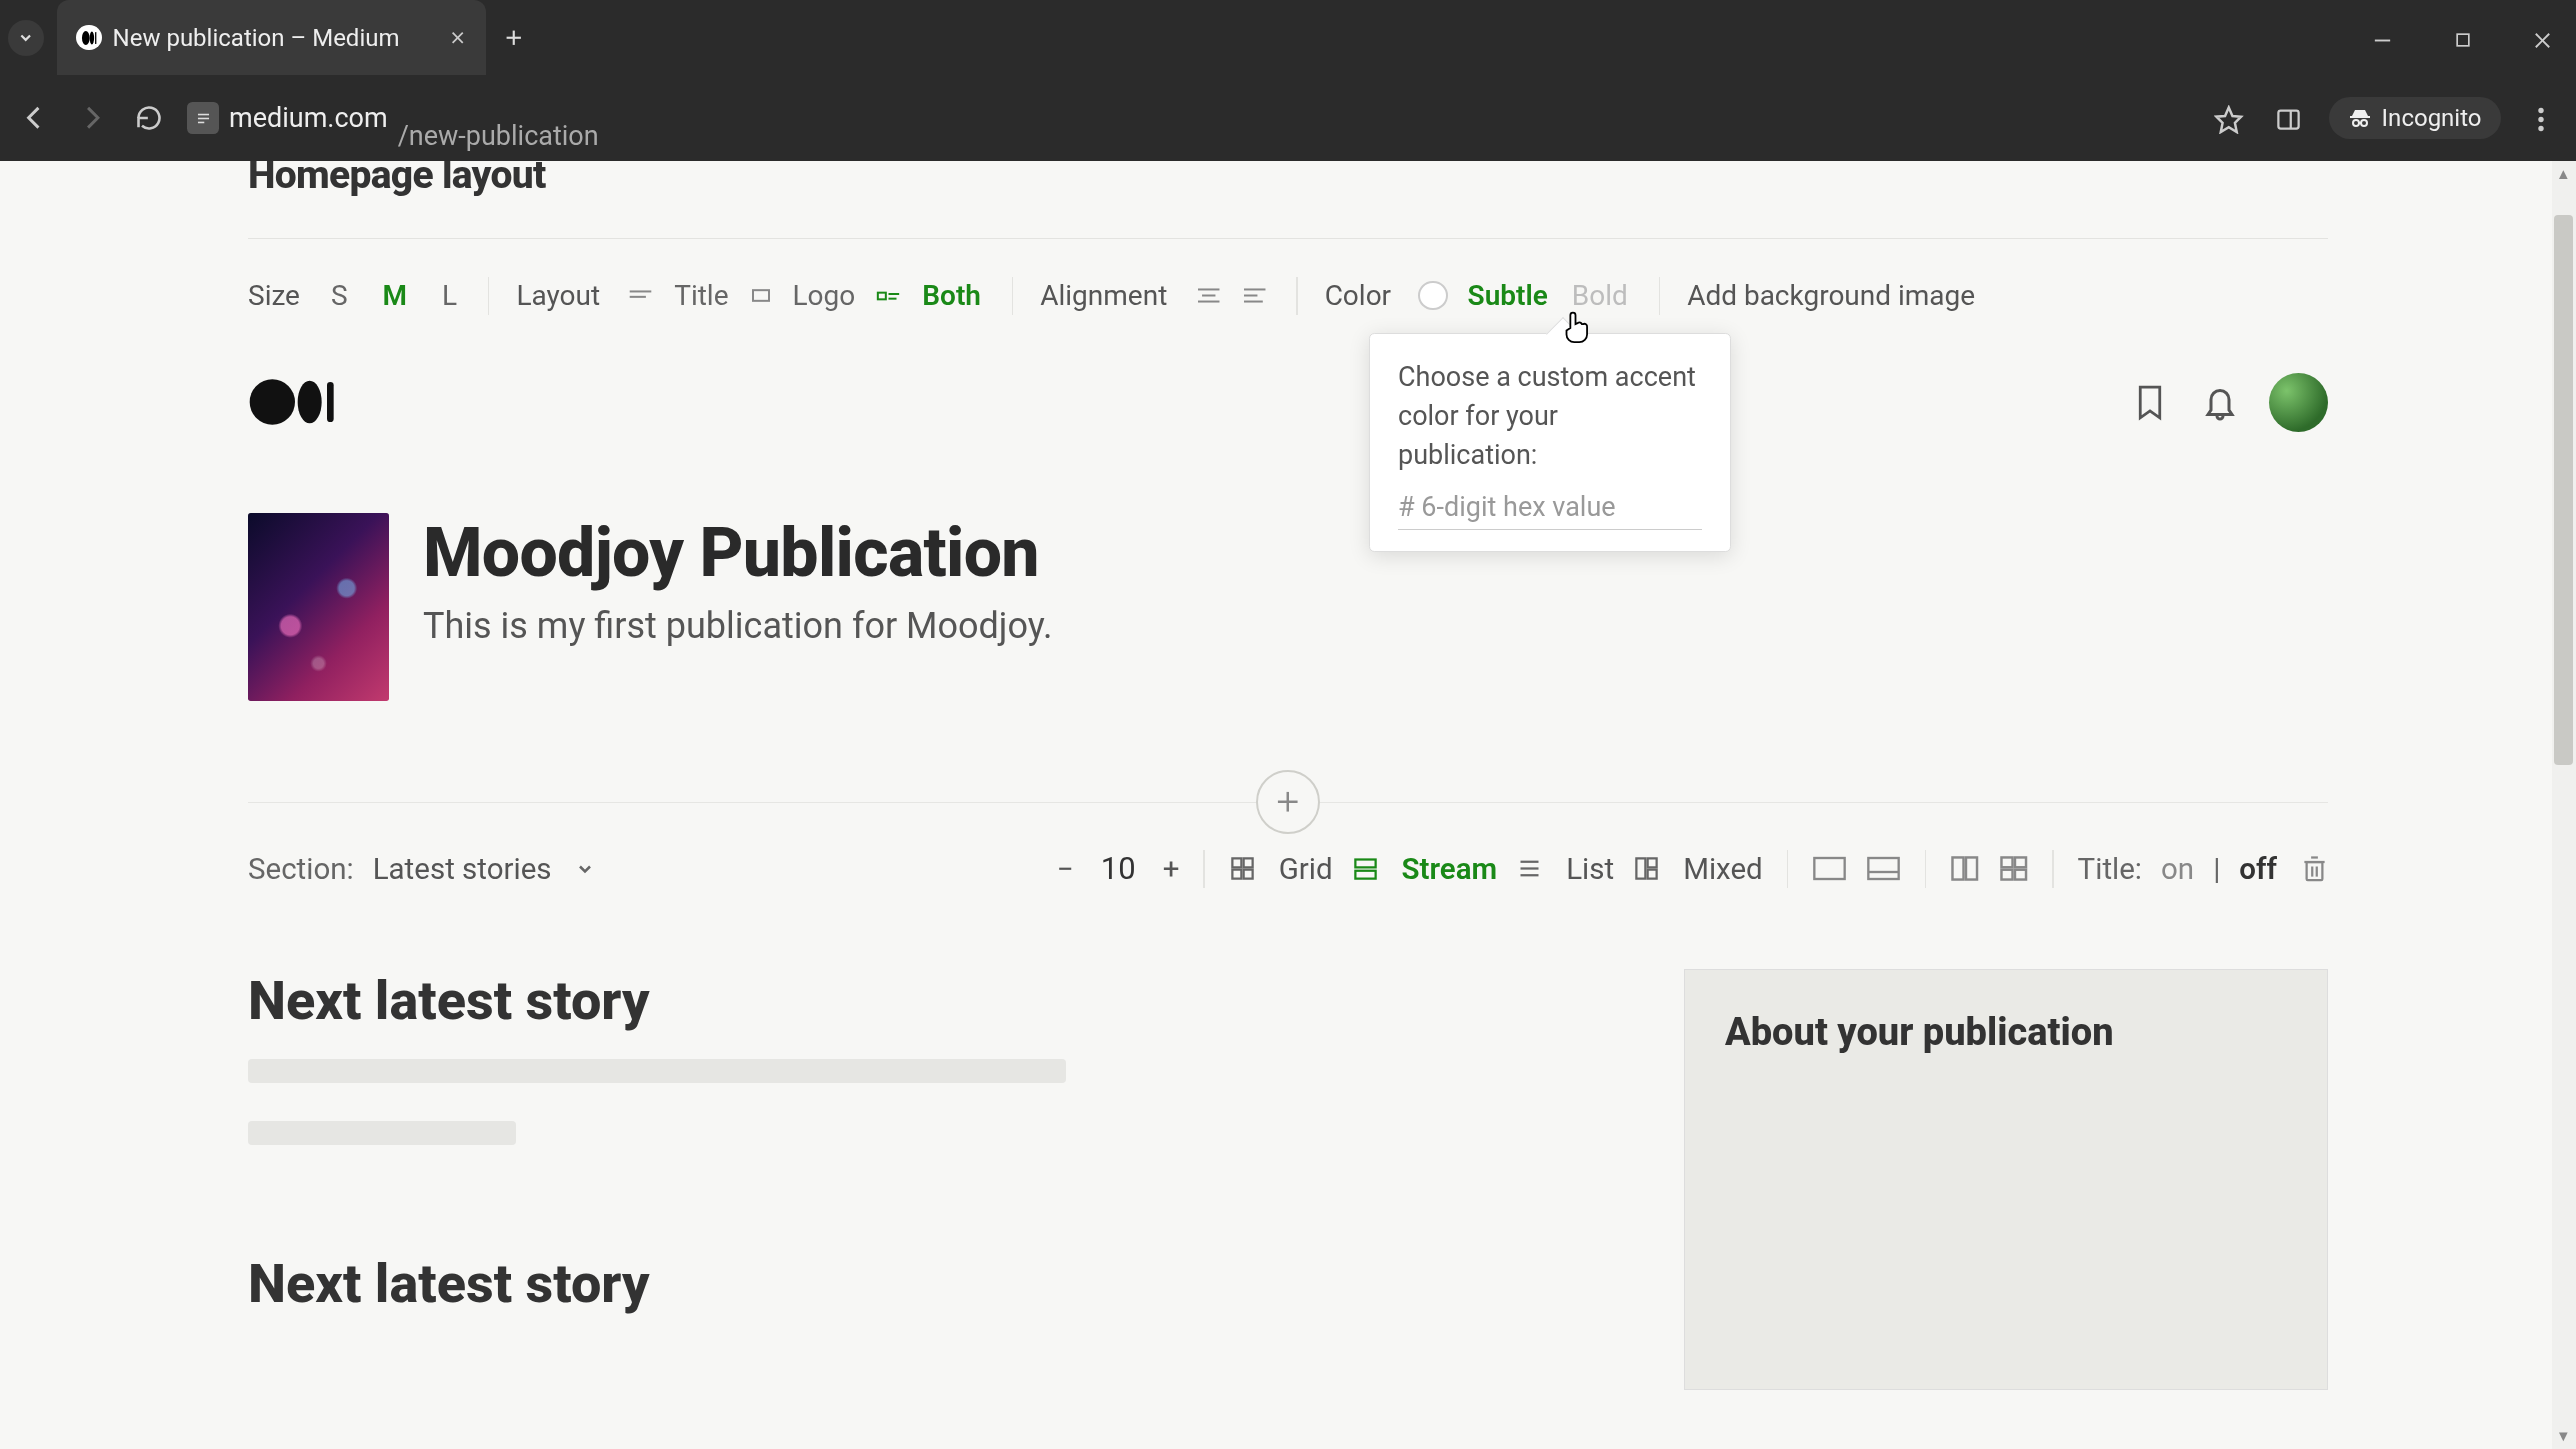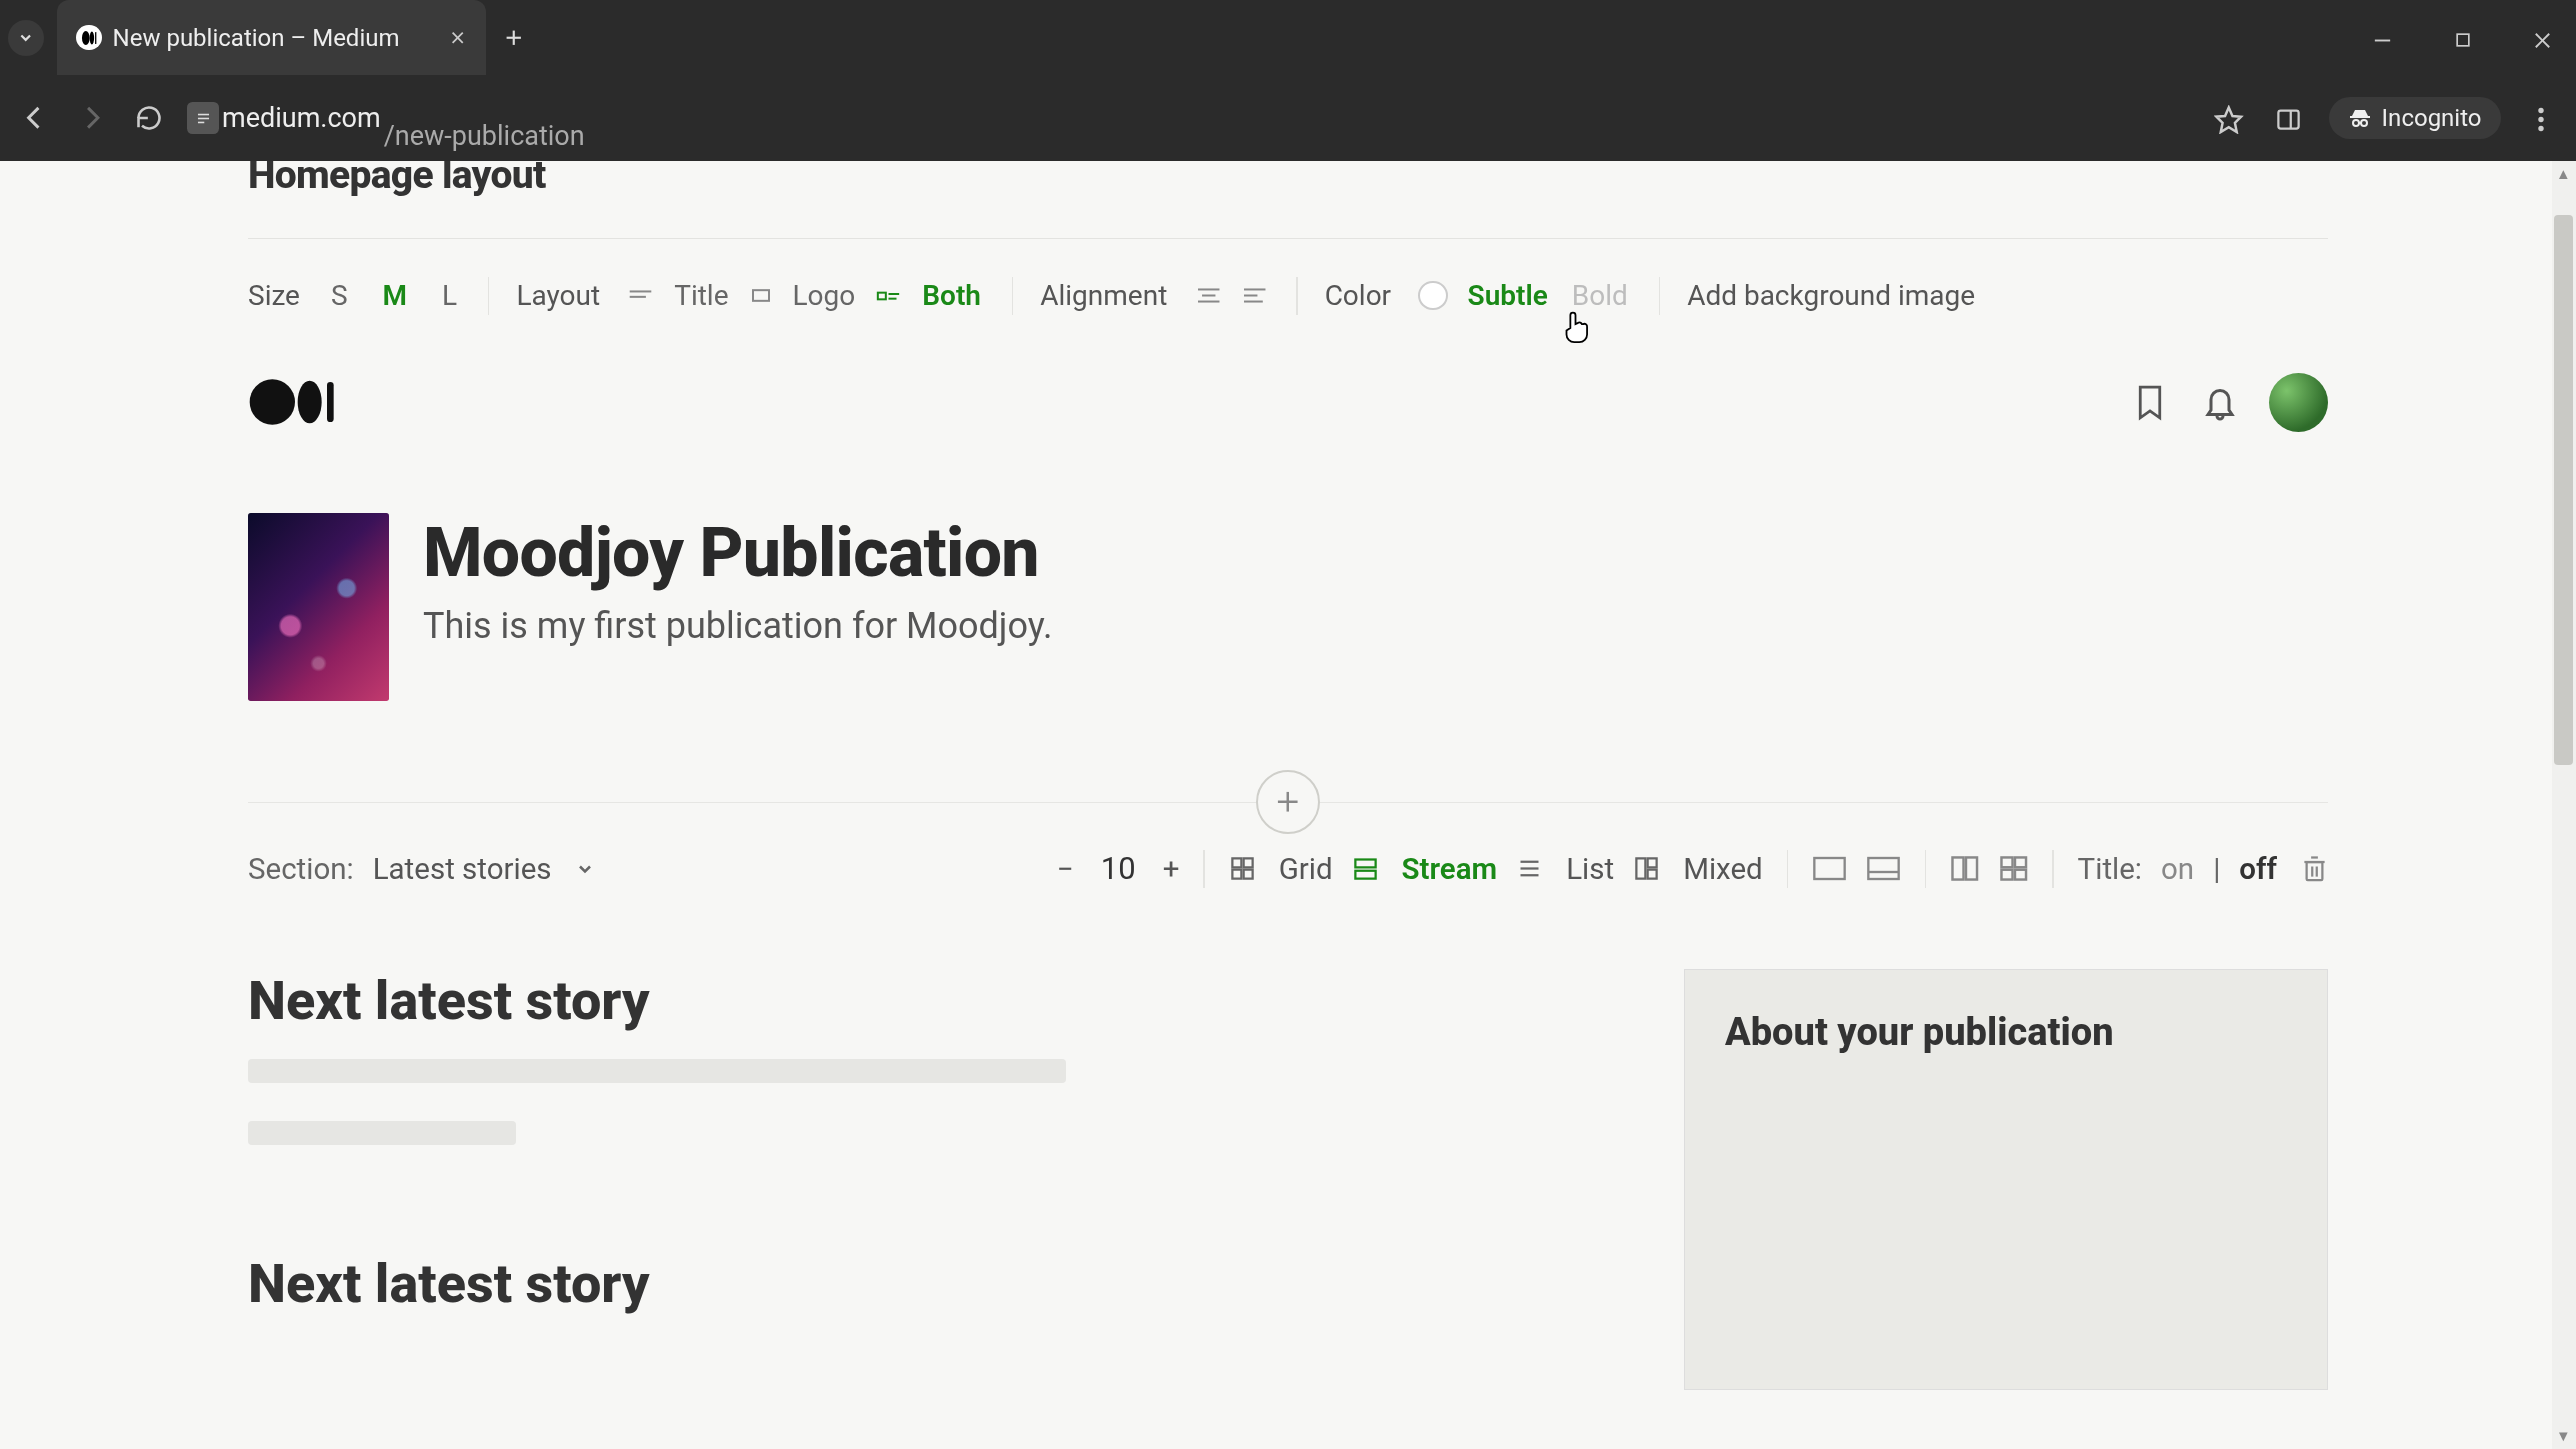--- a/index.html
+++ b/index.html
@@ -11,21 +11,21 @@
   .tab { display:flex; align-items:center; gap:10.7px; background:#3a3a3a; border-radius: 12px 12px 0 0; height:100%; padding: 0 19px; min-width: 429px; }
   .tab-favicon { width:25.5px; height:25.5px; border-radius:50%; background:#fff; display:flex; align-items:center; justify-content:center; }
   .tab-title { font-size:24px; color:#eee; flex:1; white-space:nowrap; overflow:hidden; text-overflow:ellipsis; }
   .tab-close { width:20px; height:20px; display:flex; align-items:center; justify-content:center; color:#ccc; }
   .new-tab-btn { width:27px; height:27px; display:flex; align-items:center; justify-content:center; color:#ddd; }
   .window-controls { position:absolute; right:13.4px; top:20px; display:flex; gap:40px; color:#ccc; }
   .window-btn { width:40px; height:40px; display:flex; align-items:center; justify-content:center; }
   .addr-bar { display:flex; align-items:center; height:86px; padding: 0 16px; gap: 19px; }
   .nav-btn { width:38px; height:38px; display:flex; align-items:center; justify-content:center; color:#ccc; }
   .nav-btn.disabled { color:#666; }
-  .url-pill { flex:1; display:flex; align-items:center; gap:3px; font-size:27px; color:#ccc; }
+  .url-pill { flex:1; display:flex; align-items:center; gap:10px; font-size:27px; color:#ccc; }
   .site-chip { width:32px; height:32px; background:#555; border-radius:5.4px; display:flex; align-items:center; justify-content:center; }
   .addr-host { color:#eee; }
   .addr-path { color:#aaa;margin-top:35px; }
   .addr-right { display:flex; align-items:flex-end; gap:21.5px; }
   .incog-pill { display:flex; align-items:center; gap:9.4px; background:#3a3a3a; border-radius:27px; padding:6.7px 19px; font-size:24px; color:#eee; }
   
   .page-wrap { position:relative; height: calc(1449px - 75px - 86px); background:#f7f7f5; overflow:hidden; }
   .content { width: 2080px; margin: 0 auto; padding-top: 0; }
   .headline { font-size:39px; font-weight:800; color:#333; letter-spacing: -0.7px; margin-top: -9.4px; }
   .header-divider { border:0; border-top:1.3px solid #e3e3e0; margin-top: 40px; }
@@ -438,20 +438,26 @@
         <div class="skeleton sk1"></div>
         <div class="skeleton sk2"></div>
         <div class="story-title second">Next latest story</div>
       </div>
       <div class="about-card">
         <div class="about-title">About your publication</div>
       </div>
     </div>
   </div>
 
+  <div class="popover">
+    <div class="popover-label">Choose a custom accent color for your publication:</div>
+    <div class="hex-row">
+      <span># </span><span>6-digit hex value</span>
+    </div>
+  </div>
 
   <div class="cursor">
     <svg width="31" height="36" viewBox="0 0 24 28">
         <path d="M8 14V4a2 2 0 0 1 4 0v7l2-1a2 2 0 0 1 3 1l1 0a2 2 0 0 1 3 2v6a6 6 0 0 1-6 6h-4a6 6 0 0 1-6-6l0-3z" fill="#fff" stroke="#000" stroke-width="1.4"></path>
       </svg>
   </div>
 
   <div class="scrollbar-track">
     <span class="scroll-arrow up">▲</span>
     <div class="scrollbar-thumb"></div>

